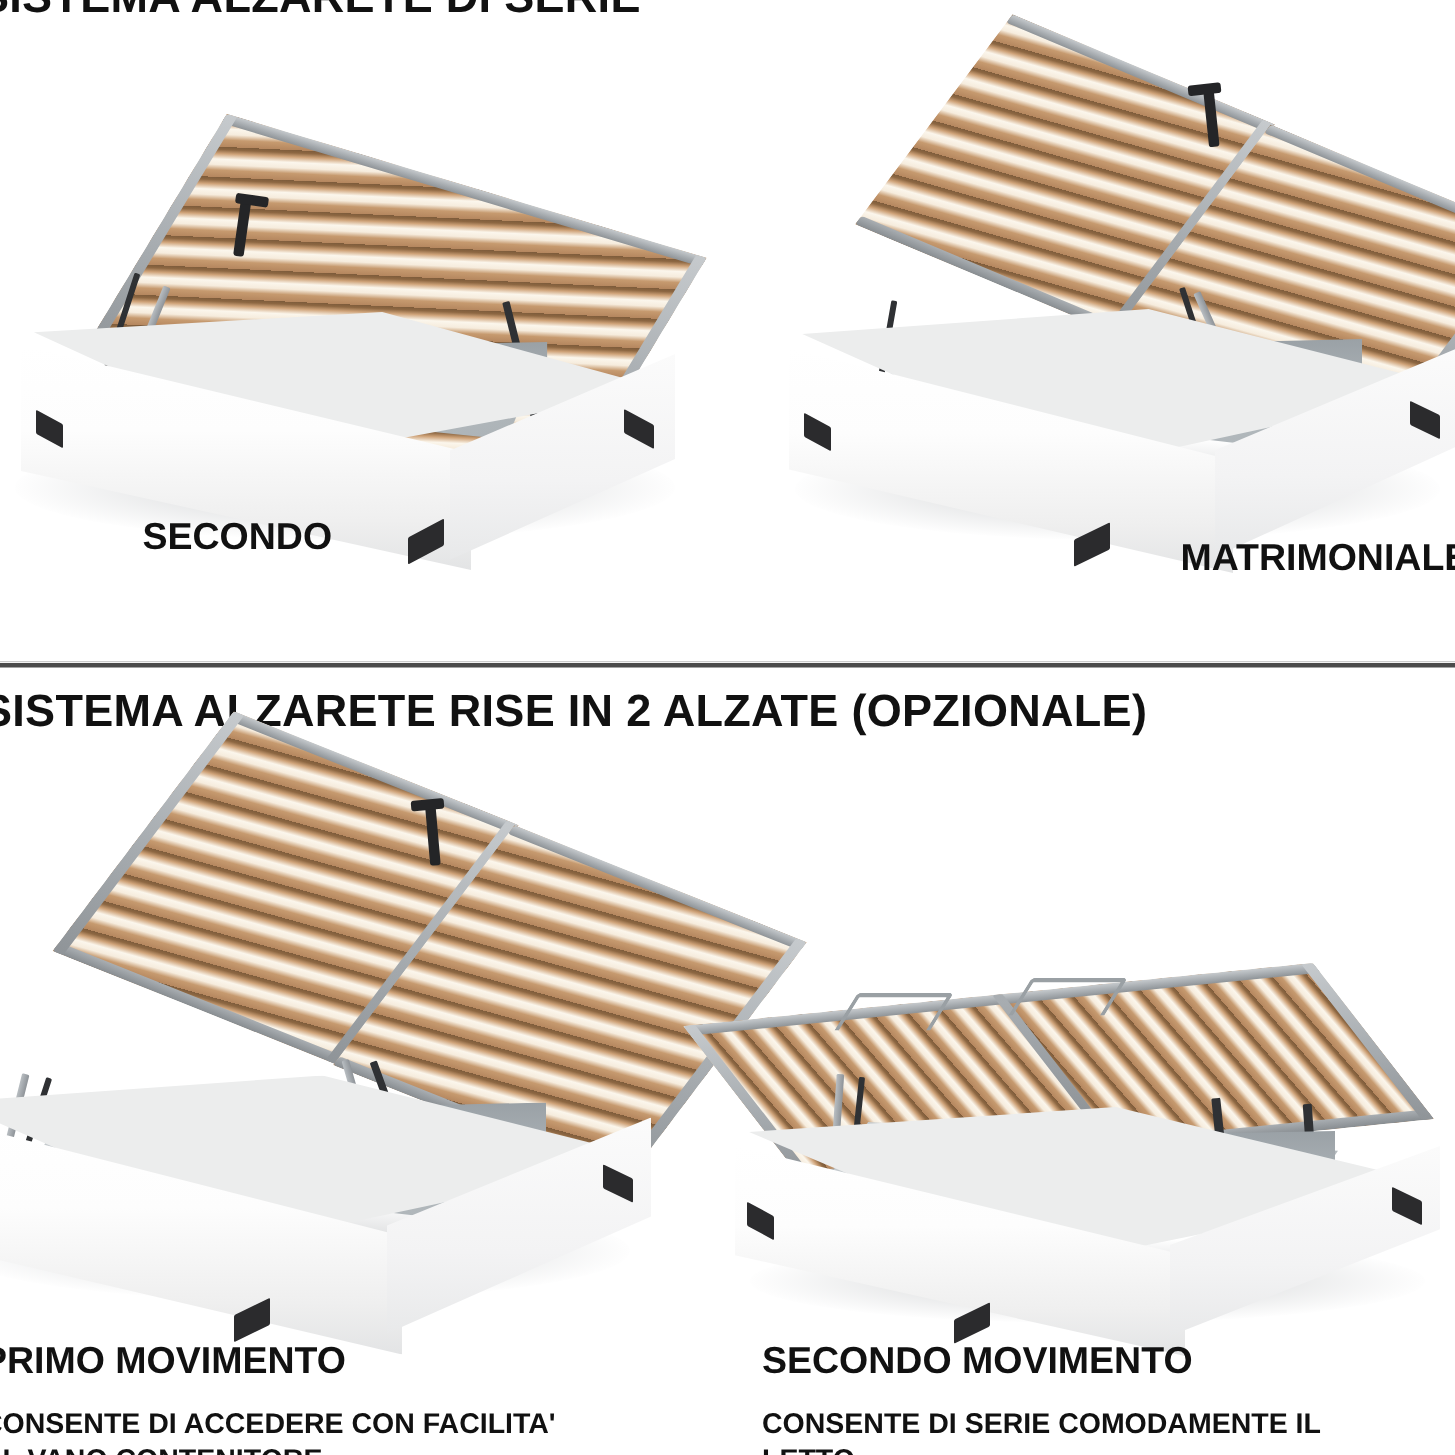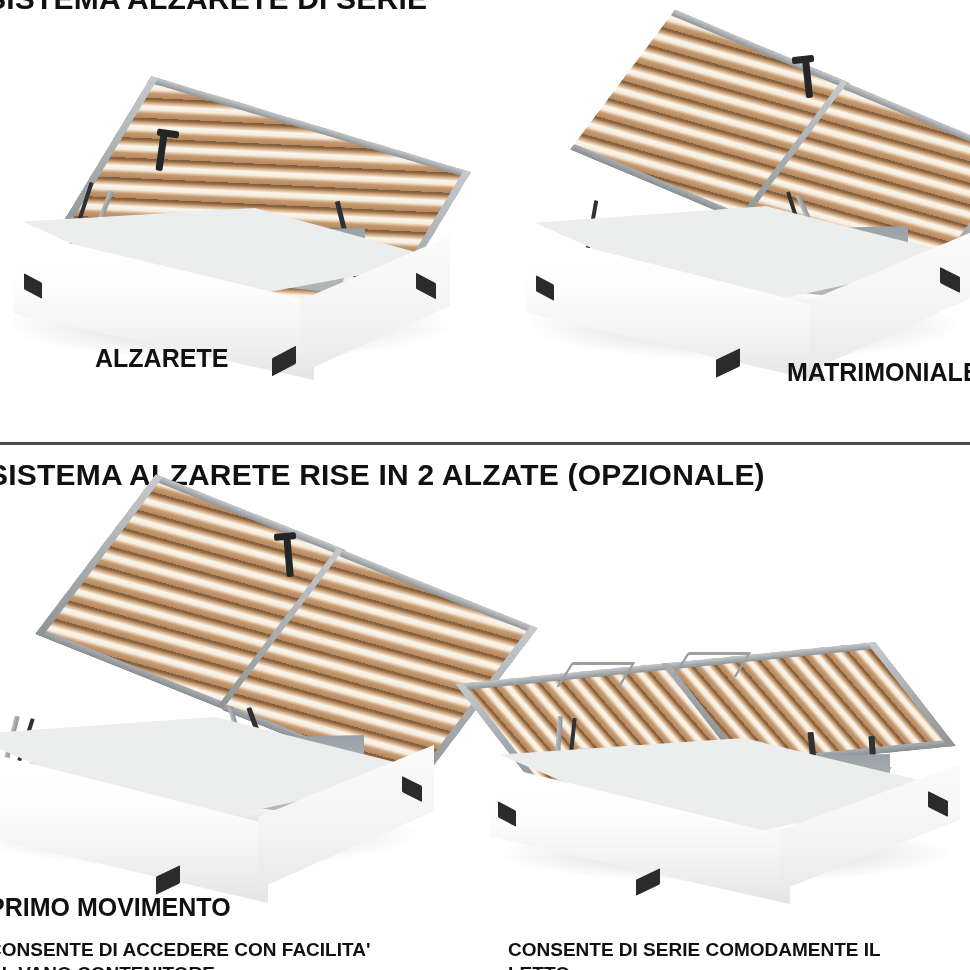--- a/index.html
+++ b/index.html
@@ -111,21 +111,21 @@
     <div class="base-front" style="left:14px;top:190px;width:300px;height:150px;
          clip-path:polygon(0% 0%,100% 48%,100% 100%,0% 56%);"></div>
     <div class="base-side" style="left:300px;top:196px;width:150px;height:140px;
          clip-path:polygon(0% 46%,100% 0%,100% 50%,0% 98%);"></div>
 
     <div class="foot" style="left:24px;top:238px;width:18px;height:16px;transform:skewY(28deg);"></div>
     <div class="foot" style="left:272px;top:312px;width:24px;height:18px;transform:skewY(-28deg);"></div>
     <div class="foot" style="left:416px;top:238px;width:20px;height:16px;transform:skewY(28deg);"></div>
   </div>
 
-  <div class="cap-main" id="lbl-singolo">ALZARETE</div>
+  <div class="cap-main" id="lbl-singolo">SECONDO</div>
 
   <div class="bed" id="fig-matrimoniale" style="left:510px;top:40px;width:470px;height:320px;">
 
     <div class="shadow" style="left:20px;top:252px;width:430px;height:68px;"></div>
 
     <div class="frame" style="left:60px;top:8px;width:175px;height:175px;
          transform:matrix(1,0.42,-0.60,0.80,0,0);transform-origin:100% 100%;">
       <div class="frame-inner" style="--slatangle:-8deg;"></div>
       <div class="frame-rail" style="left:0;top:0;width:100%;height:7px;"></div>
       <div class="frame-rail dark" style="left:0;bottom:0;width:100%;height:7px;"></div>
@@ -256,18 +256,19 @@
     <div class="base-front" style="left:10px;top:144px;width:300px;height:140px;
          clip-path:polygon(0% 0%,100% 52%,100% 100%,0% 52%);"></div>
     <div class="base-side" style="left:300px;top:144px;width:180px;height:132px;
          clip-path:polygon(0% 50%,100% 0%,100% 42%,0% 96%);"></div>
 
     <div class="foot" style="left:18px;top:186px;width:18px;height:16px;transform:skewY(28deg);"></div>
     <div class="foot" style="left:156px;top:254px;width:24px;height:16px;transform:skewY(-26deg);"></div>
     <div class="foot" style="left:448px;top:176px;width:20px;height:16px;transform:skewY(26deg);"></div>
   </div>
 
+  <div class="cap-main" id="lbl-secondo">SECONDO MOVIMENTO</div>
   <div class="cap-sub" id="txt-secondo">
     <div>CONSENTE DI SERIE COMODAMENTE IL</div>
     <div>LETTO</div>
   </div>
 
 </div>
 
 </body></html>

